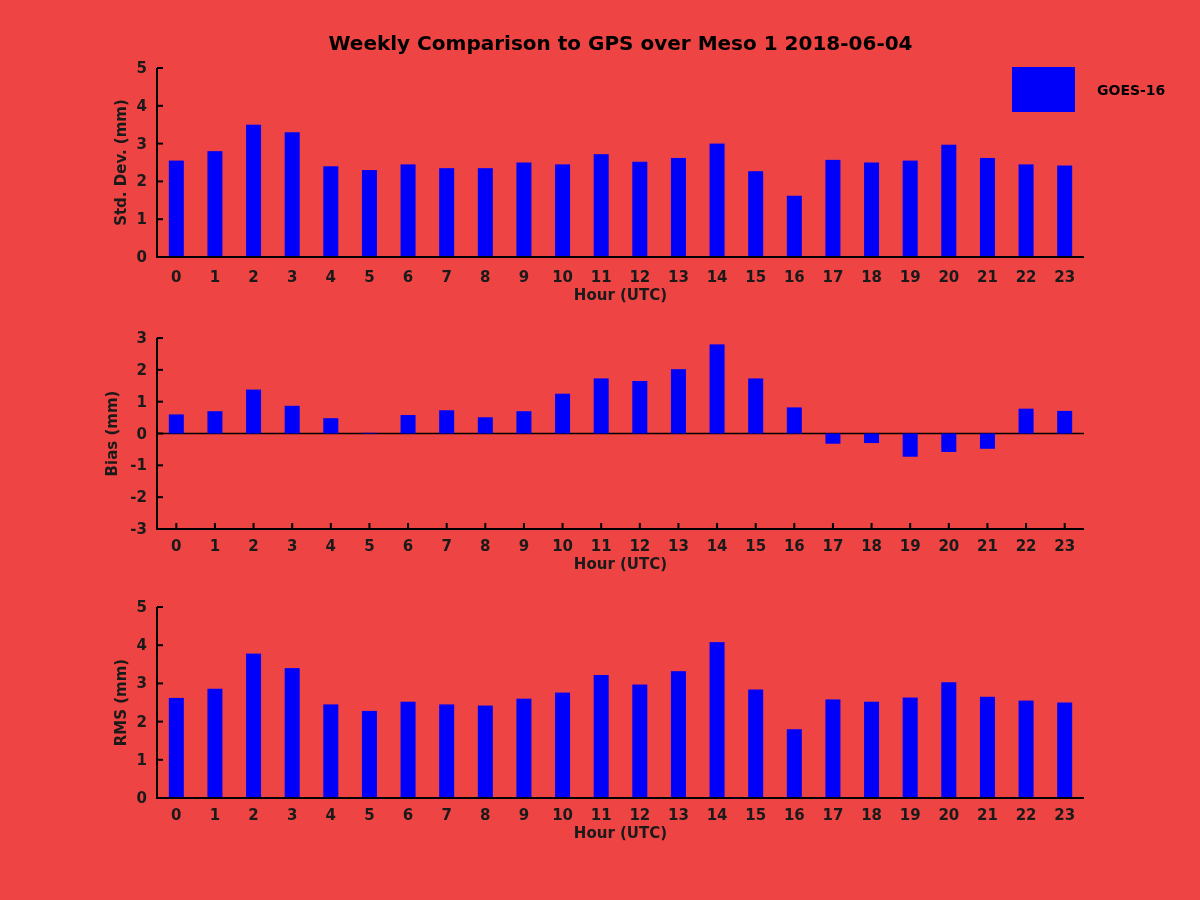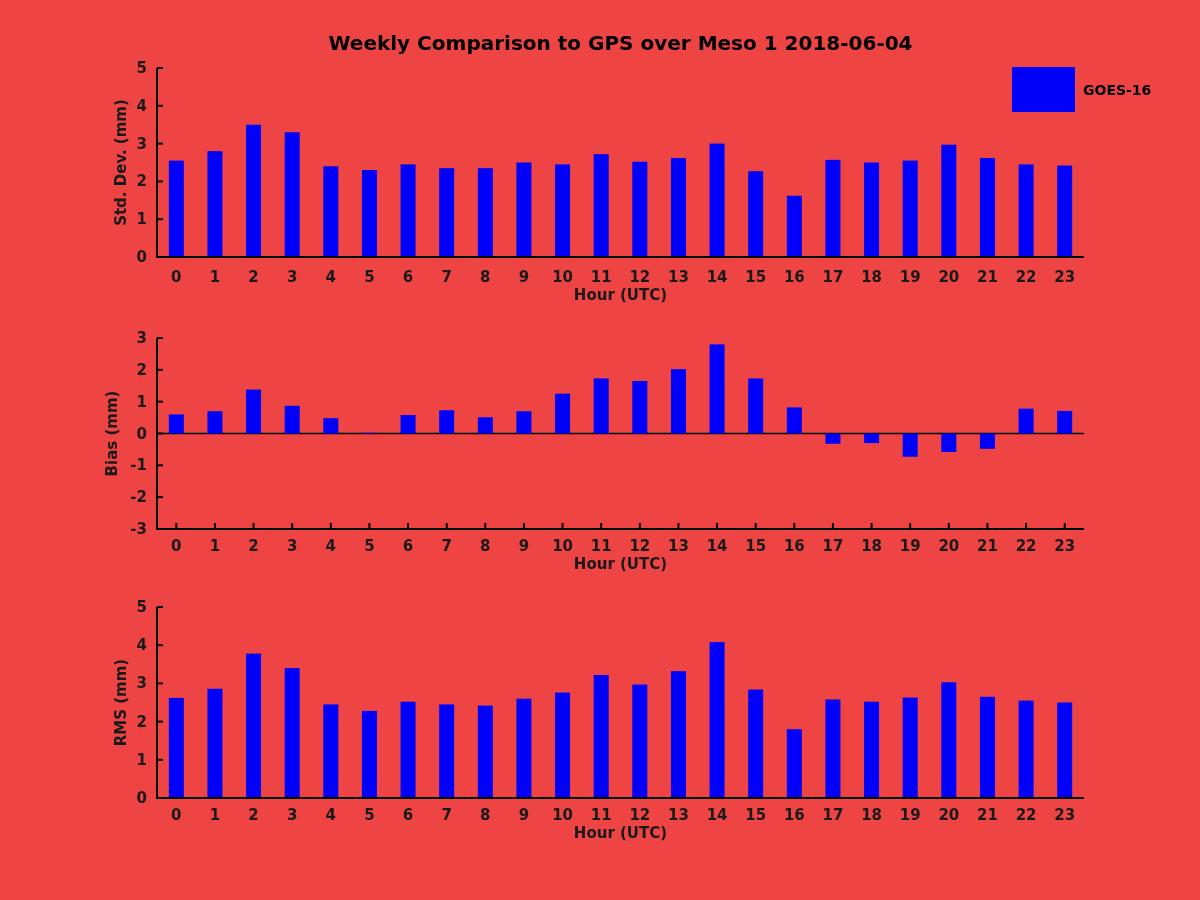--- a/index.html
+++ b/index.html
@@ -13,21 +13,21 @@
     white-space: nowrap;
   }
   #legend {
     position: absolute; left: 1012px; top: 67px; height: 45px;
     display: flex; align-items: center;
   }
   #legend .swatch {
     display: inline-block; width: 63px; height: 45px;
   }
   #legend .legend-label {
-    margin-left: 8px; font-size: 14px; font-weight: bold; color: #000000;
+    margin-left: 22px; font-size: 14px; font-weight: bold; color: #000000;
     white-space: nowrap;
   }
   svg#plots { position: absolute; left: 0; top: 0; }
   svg text { font-family: "DejaVu Sans", sans-serif; font-weight: bold; fill: #1a1a1a; }
   svg .tick-label { font-size: 15px; }
   svg .axis-label { font-size: 15px; }
 </style>
 </head>
 <body>
 

